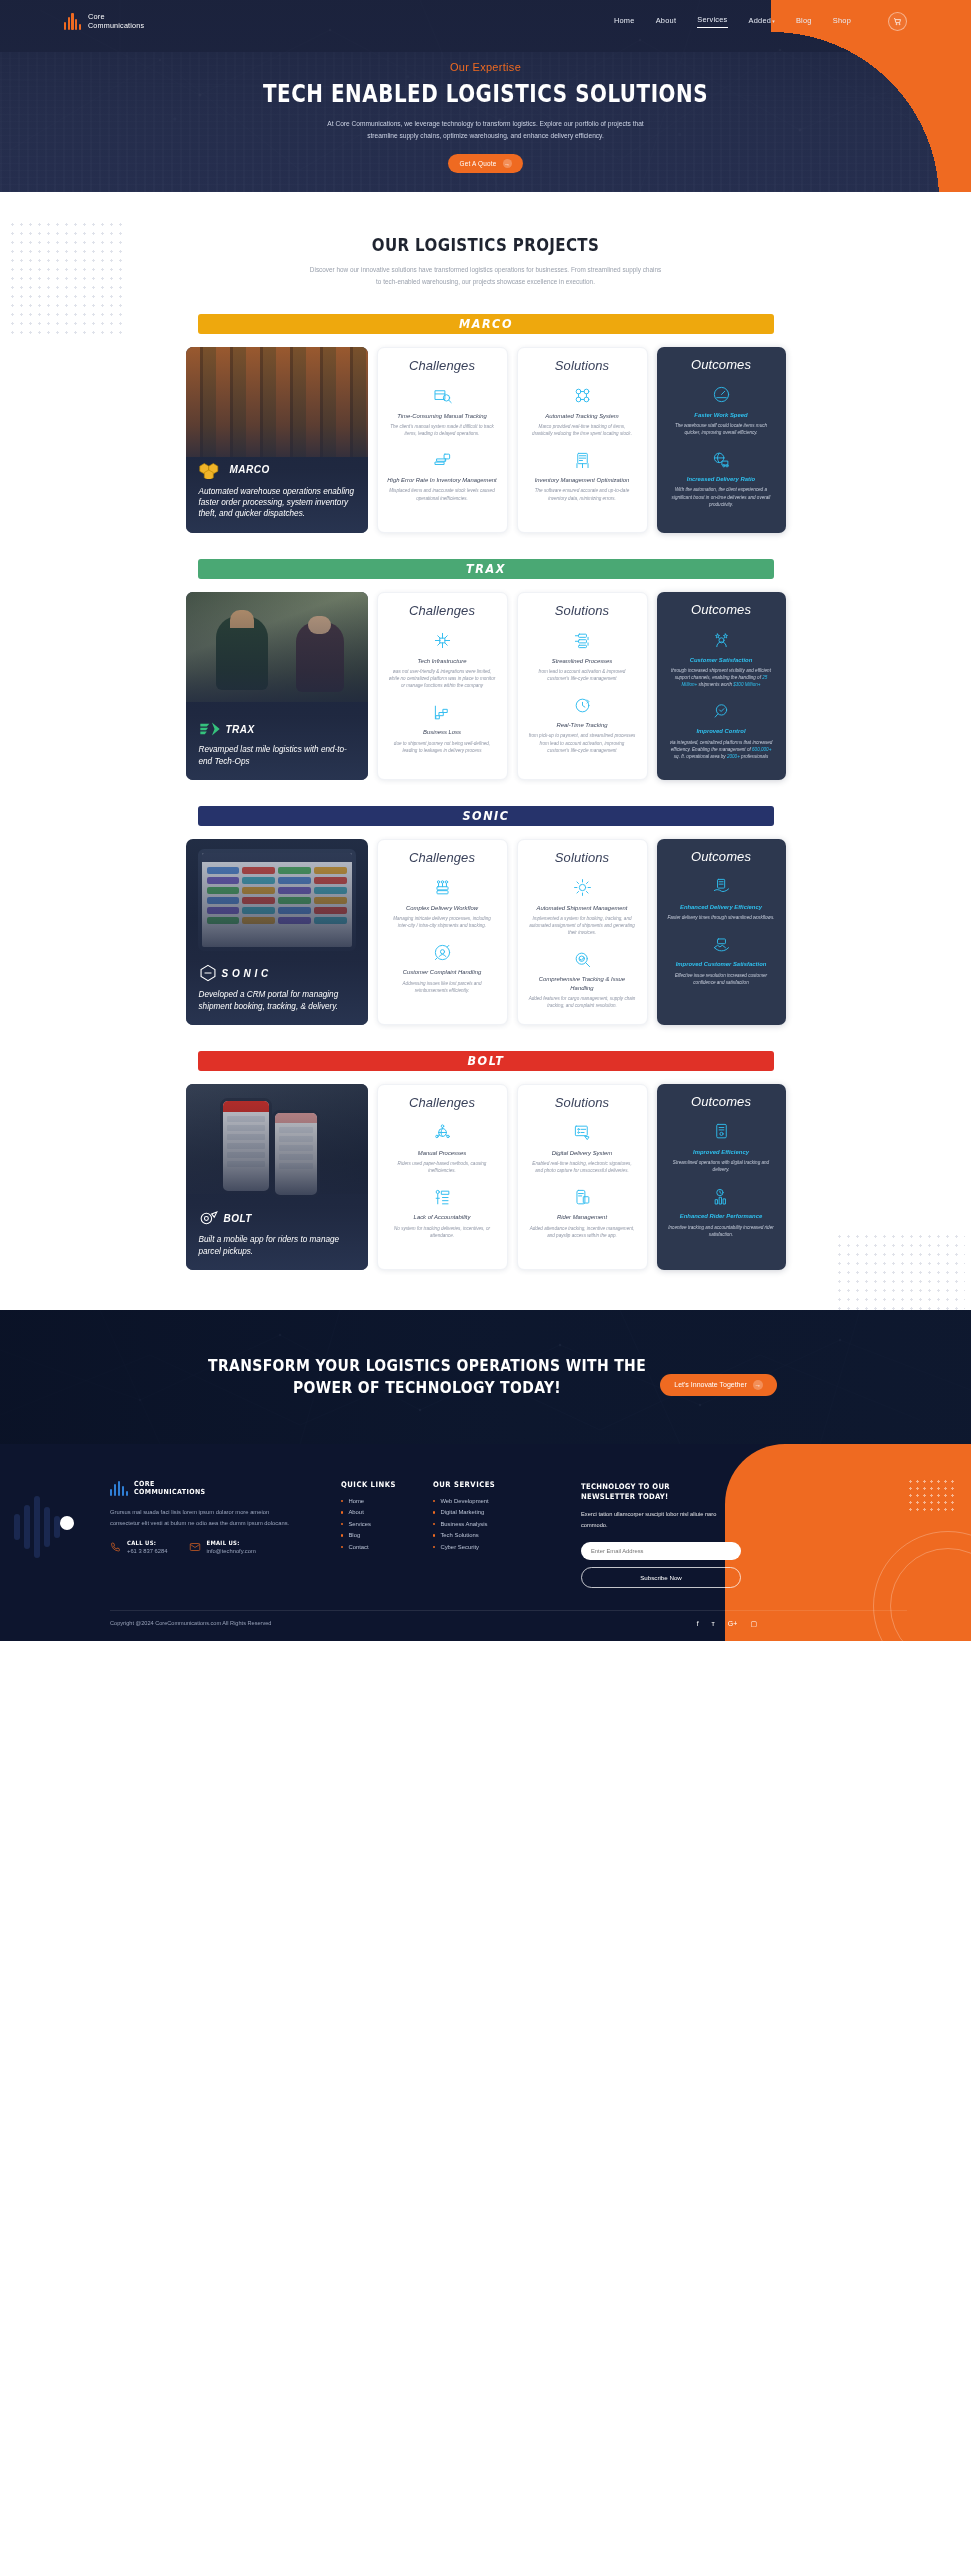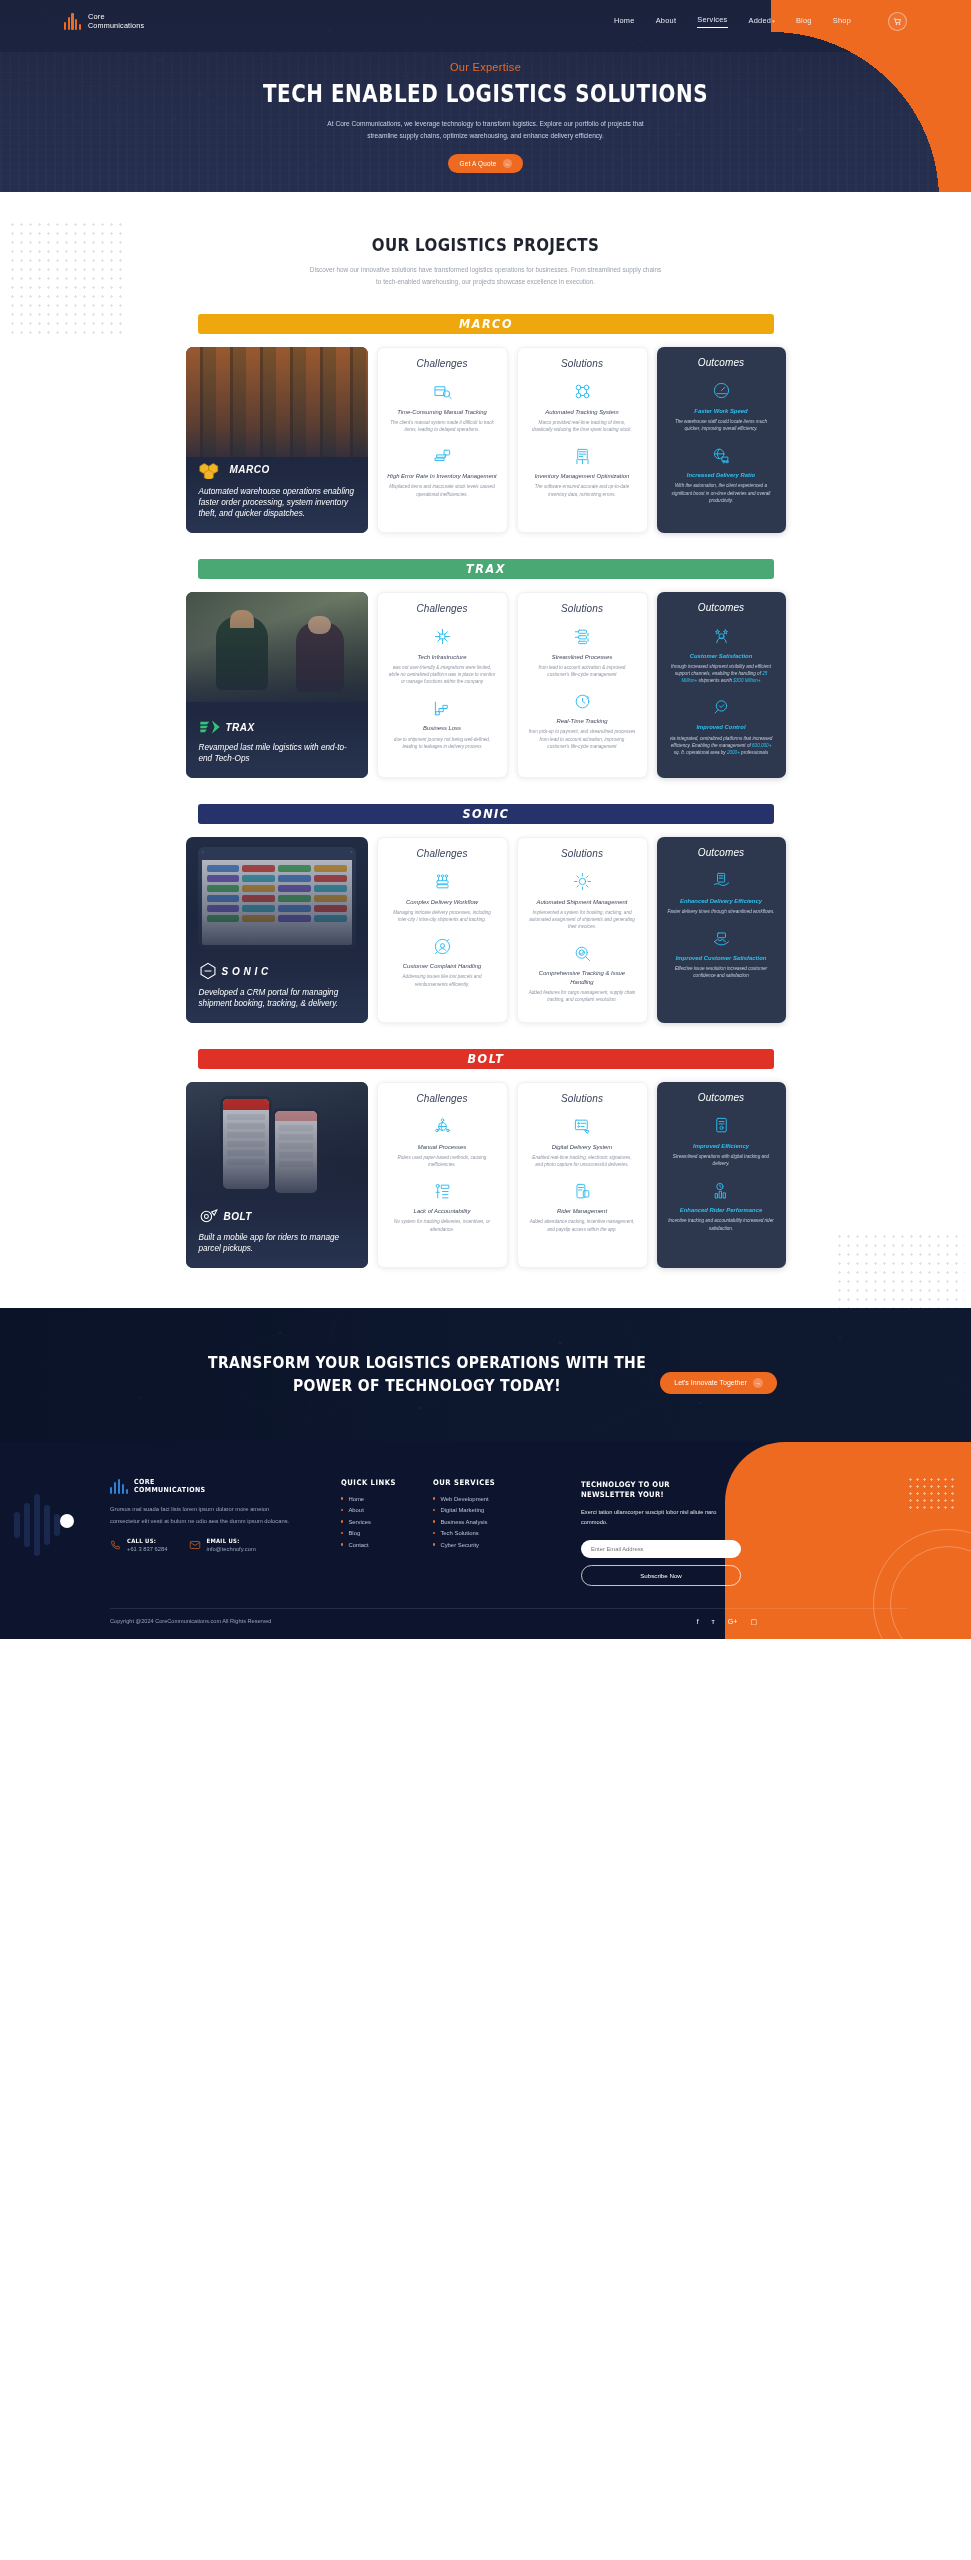--- a/index.html
+++ b/index.html
@@ -146,21 +146,21 @@
   .col-card{
     flex:1;background:#fff;border-radius:7px;padding:10px 9px 12px;
     box-shadow:0 1px 5px rgba(40,55,90,.10);
     border:1px solid #f0f2f6;
   }
   .col-dark{
     flex:1;background:#2d384f;border-radius:7px;padding:10px 9px 20px;
     box-shadow:0 1px 6px rgba(30,40,70,.22);
   }
   .col-head{
-    text-align:center;font-size:10px;color:#39415a;margin-bottom:8px;letter-spacing:.1px;
+    text-align:center;font-size:13px;color:#39415a;margin-bottom:8px;letter-spacing:.1px;
   }
   .col-dark .col-head{color:#ffffff}
   .item{text-align:center;margin-top:12px;}
   .item .ico{height:22px;display:flex;align-items:center;justify-content:center;margin-bottom:5px;}
   .item .ico svg{width:19px;height:19px;stroke:#35bdf0;fill:none;stroke-width:1.25}
   .col-dark .item .ico svg{stroke:#2fb6e6}
   .item h4{font-size:5.9px;font-weight:400;color:#3b4459;line-height:1.4;margin-bottom:3px;}
   .item p{font-size:4.6px;color:#8d94a4;line-height:1.55;padding:0 2px;}
   .col-dark .item h4{color:#2fc0ee;font-weight:700;font-size:5.9px}
   .col-dark .item p{color:#c9d0de}
@@ -945,21 +945,21 @@
               <li>
                 <span class="dot"></span>
                 <a href="#">Cyber Security</a>
               </li>
             </ul>
         </div>
 
         <div class="f-news">
           <h5>
             <span>TECHNOLOGY TO OUR</span><br>
-            <span>NEWSLETTER YOUR!</span>
+            <span>NEWSLETTER TODAY!</span>
           </h5>
           <p>Exerci tation ullamcorper suscipit lobor nisl aliuie naro commodo.</p>
           <input type="text" placeholder="Enter Email Address" style="">
           <button>Subscribe Now</button>
         </div>
       </div>
 
       <div class="f-bottom">
         <div class="f-copy">Copyright @2024 CoreCommunications.com All Rights Reserved</div>
         <div class="f-social" id="social-list">

